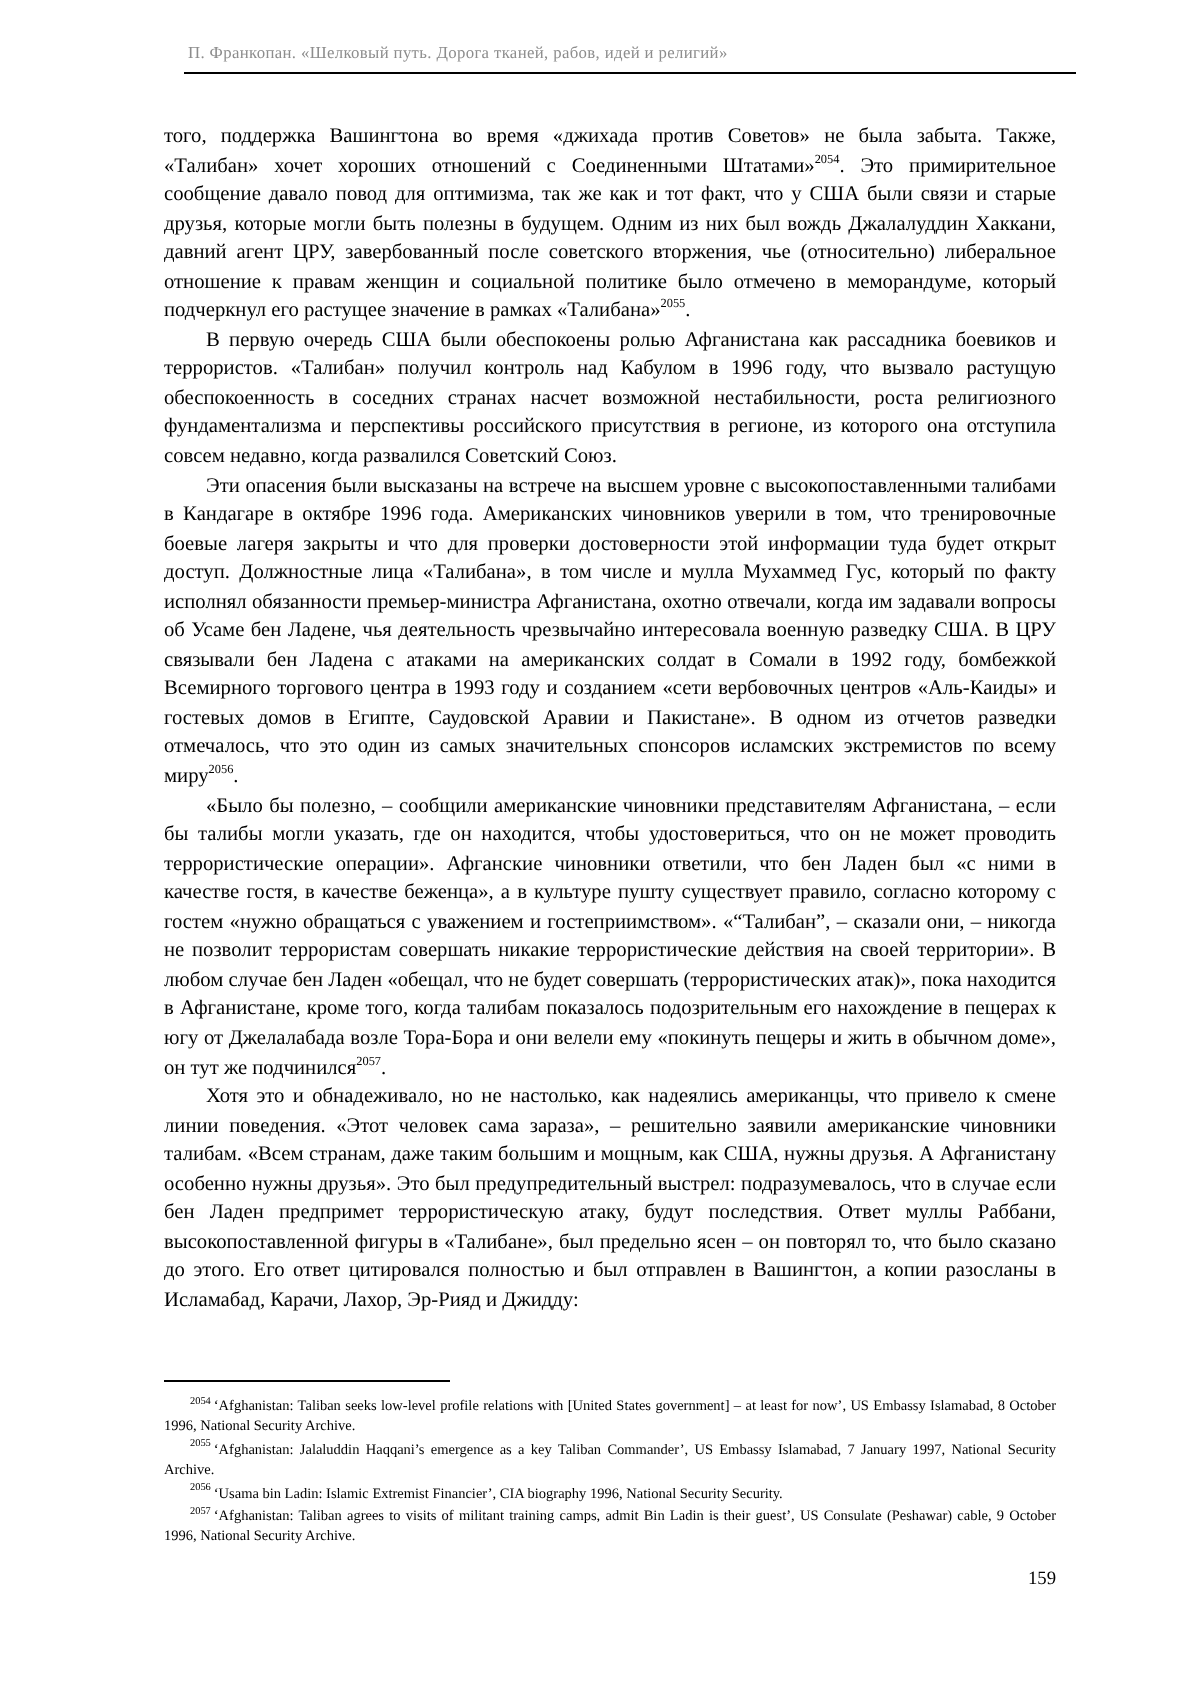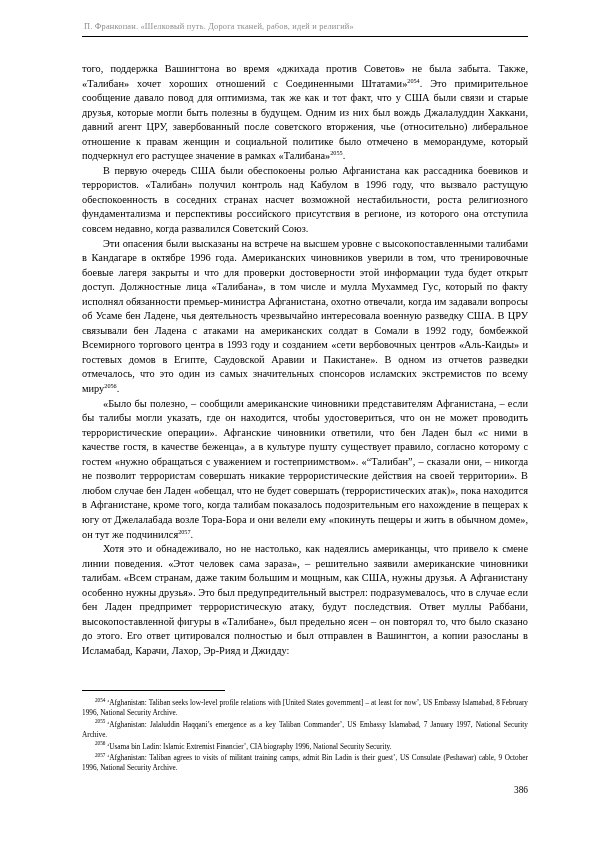--- a/index.html
+++ b/index.html
@@ -17,21 +17,21 @@
   .page {
     position: relative;
     width: 600px;
     height: 849px;
     box-sizing: border-box;
     padding: 0;
   }
   
   .header-zone {
     position: absolute;
-    left: 82px;
+    left: 92px;
     top: 22px;
     width: 446px;
   }
   .header-text {
     font-size: 8.4px;
     letter-spacing: 0.18px;
     color: #8d8d8d;
     white-space: nowrap;
     padding-left: 2px;
   }
@@ -119,24 +119,24 @@
 
     <p class="para"><span>«Было бы полезно, – сообщили американские чиновники представителям Афганистана, – если бы талибы могли указать, где он находится, чтобы удостовериться, что он не может проводить террористические операции». Афганские чиновники ответили, что бен Ладен был «с ними в качестве гостя, в качестве беженца», а в культуре пушту существует правило, согласно которому с гостем «нужно обращаться с уважением и гостеприимством». «“Талибан”, – сказали они, – никогда не позволит террористам совершать никакие террористические действия на своей территории». В любом случае бен Ладен «обещал, что не будет совершать (террористических атак)», пока находится в Афганистане, кроме того, когда талибам показалось подозрительным его нахождение в пещерах к югу от Джелалабада возле Тора-Бора и они велели ему «покинуть пещеры и жить в обычном доме», он тут же подчинился</span><sup class="fn">2057</sup><span>.</span></p>
 
     <p class="para"><span>Хотя это и обнадеживало, но не настолько, как надеялись американцы, что привело к смене линии поведения. «Этот человек сама зараза», – решительно заявили американские чиновники талибам. «Всем странам, даже таким большим и мощным, как США, нужны друзья. А Афганистану особенно нужны друзья». Это был предупредительный выстрел: подразумевалось, что в случае если бен Ладен предпримет террористическую атаку, будут последствия. Ответ муллы Раббани, высокопоставленной фигуры в «Талибане», был предельно ясен – он повторял то, что было сказано до этого. Его ответ цитировался полностью и был отправлен в Вашингтон, а копии разосланы в Исламабад, Карачи, Лахор, Эр-Рияд и Джидду:</span></p>
 
   </div>
 
   <div class="footnotes">
     <div class="fn-rule"></div>
 
-    <p class="footnote"><sup class="fnum">2054</sup><span>‘Afghanistan: Taliban seeks low-level profile relations with [United States government] – at least for now’, US Embassy Islamabad, 8 February 1996, National Security Archive.</span></p>
+    <p class="footnote"><sup class="fnum">2054</sup><span>‘Afghanistan: Taliban seeks low-level profile relations with [United States government] – at least for now’, US Embassy Islamabad, 8 October 1996, National Security Archive.</span></p>
 
     <p class="footnote"><sup class="fnum">2055</sup><span>‘Afghanistan: Jalaluddin Haqqani’s emergence as a key Taliban Commander’, US Embassy Islamabad, 7 January 1997, National Security Archive.</span></p>
 
     <p class="footnote"><sup class="fnum">2056</sup><span>‘Usama bin Ladin: Islamic Extremist Financier’, CIA biography 1996, National Security Security.</span></p>
 
     <p class="footnote"><sup class="fnum">2057</sup><span>‘Afghanistan: Taliban agrees to visits of militant training camps, admit Bin Ladin is their guest’, US Consulate (Peshawar) cable, 9 October 1996, National Security Archive.</span></p>
   </div>
 
-  <div class="page-number">386</div>
+  <div class="page-number">159</div>
 
 </div>
 
 </body></html>

